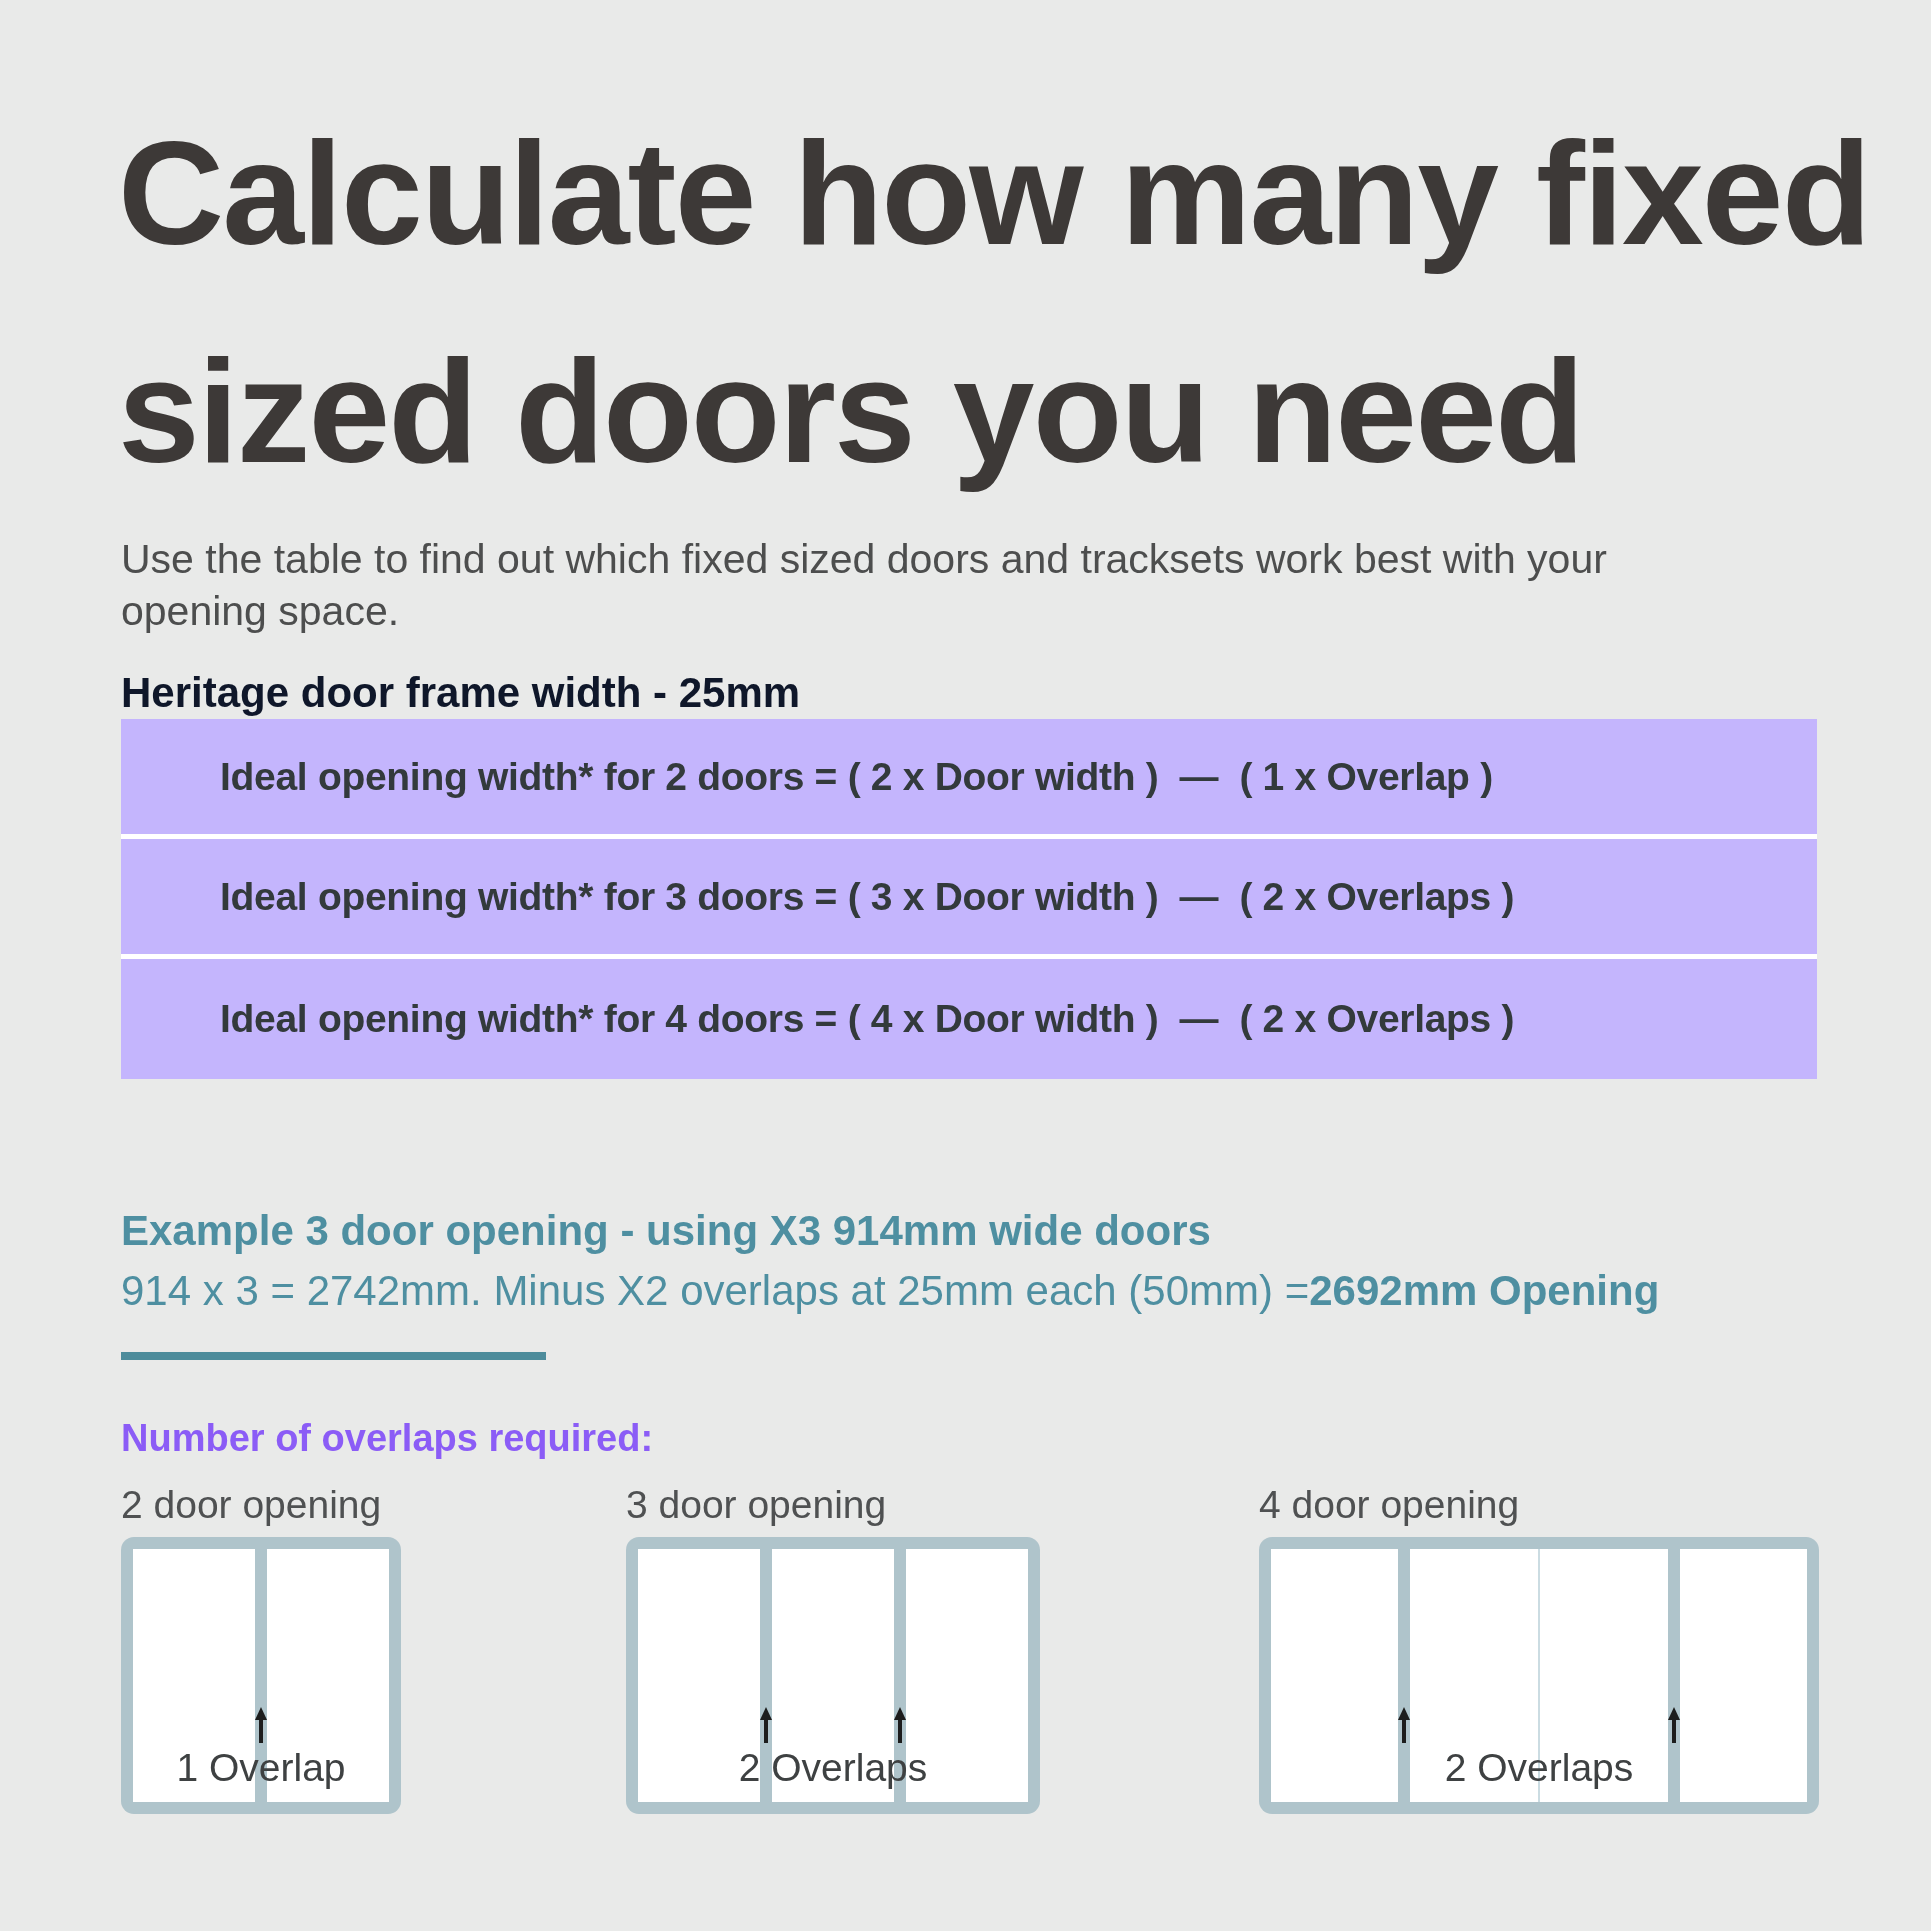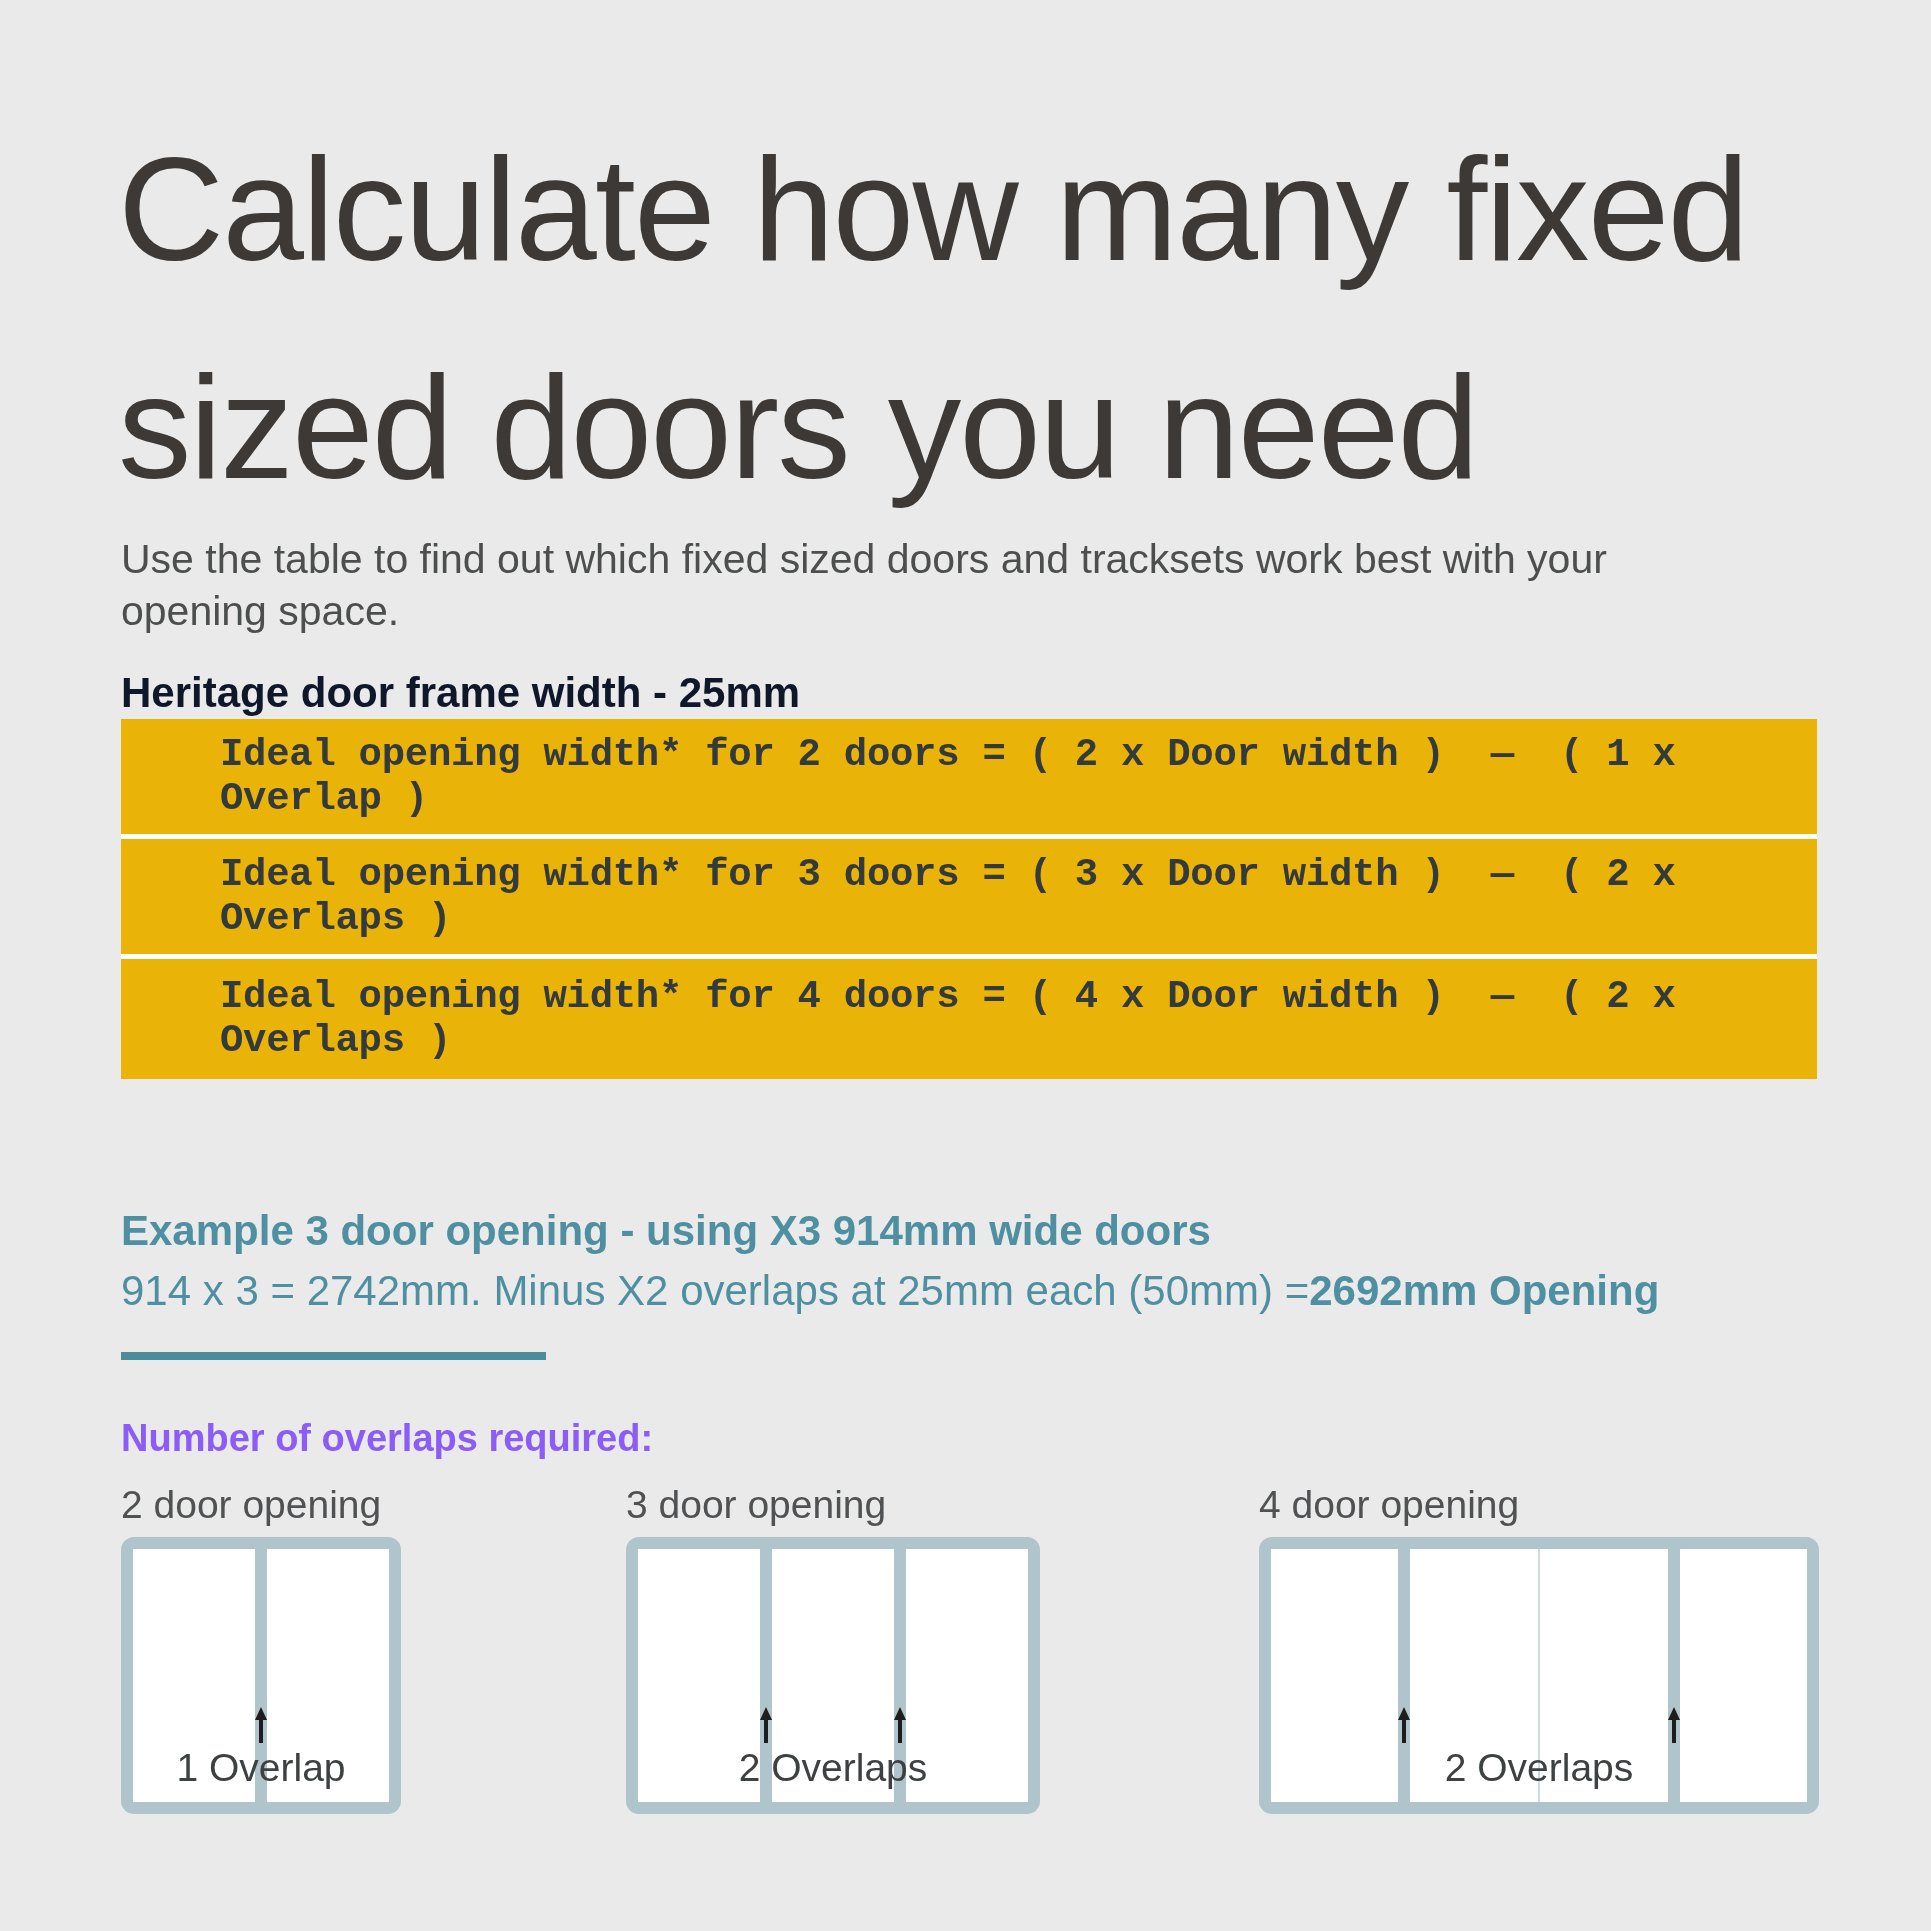--- a/index.html
+++ b/index.html
@@ -6,43 +6,43 @@
   body{
     width:1931px;height:1931px;
     background:#e9eae9;
     font-family:"Liberation Sans","DejaVu Sans",sans-serif;
     position:relative;
     overflow:hidden;
   }
   .page{position:absolute;inset:0;width:1931px;height:1931px;}
 
   .title{
-    position:absolute;left:118px;top:100px;
+    position:absolute;left:118px;top:84px;
     font-size:147px;line-height:218px;letter-spacing:-1.9px;
-    font-weight:400;color:#3d3937;margin:0;
+    font-weight:700;color:#3d3937;margin:0;
   }
   .title span{display:block;}
 
   .intro{
     position:absolute;left:121px;top:533px;width:1641px;
     font-size:41px;line-height:52px;color:#4d4e4e;margin:0;
   }
 
   .frame-note{
     position:absolute;left:121px;top:669px;
     font-size:42px;font-weight:700;color:#0f172a;margin:0;
   }
 
   .formula-bars{
     position:absolute;left:121px;top:719px;width:1696px;
   }
   .formula-bar{
-    height:120px;background:#eab308;
+    height:120px;background:#c4b5fd;
     display:flex;align-items:center;
-    padding-left:99px;box-sizing:border-box;font-family:Liberation Mono, monospace;
+    padding-left:99px;box-sizing:border-box;
   }
   .formula-bar.sep{border-bottom:5.8px solid #ffffff;}
   .formula-bar span{
     font-size:39px;font-weight:700;color:#333a3c;letter-spacing:-0.3px;
   }
 
   .footnote{
     position:absolute;left:121px;top:1124px;width:1719px;
     font-size:36px;color:#4b4c4c;margin:0;
   }

